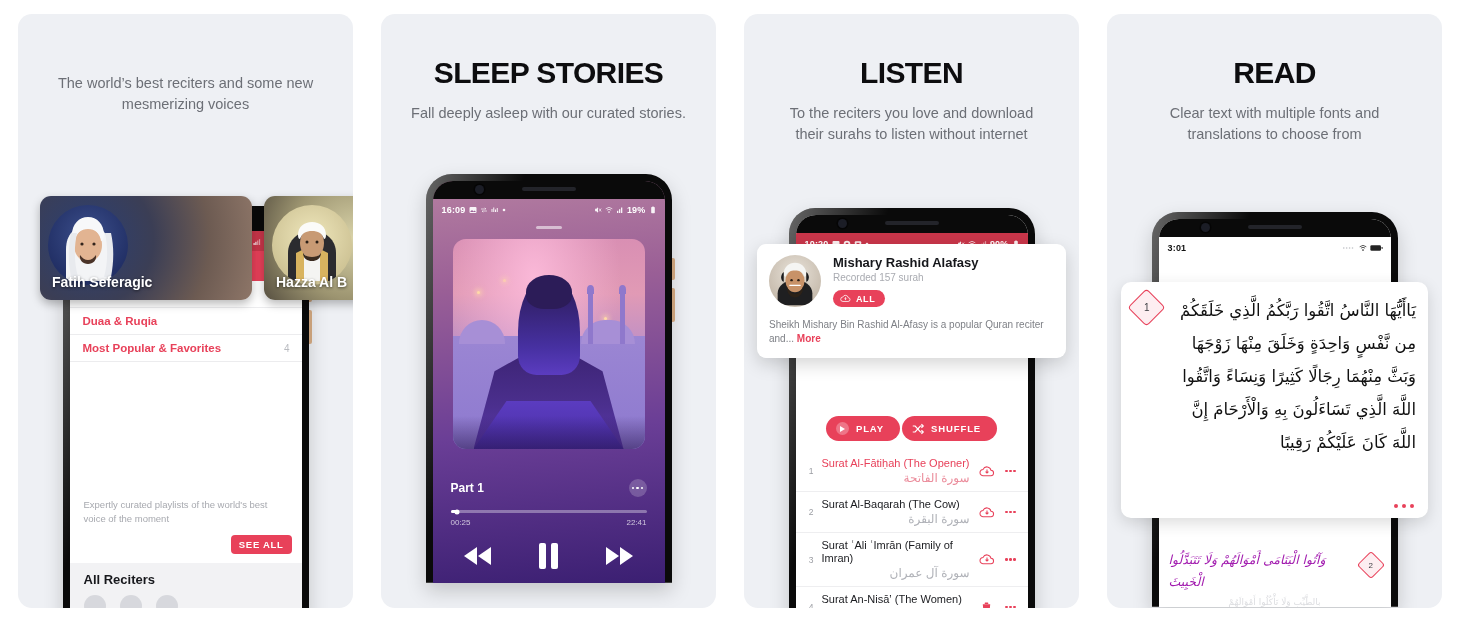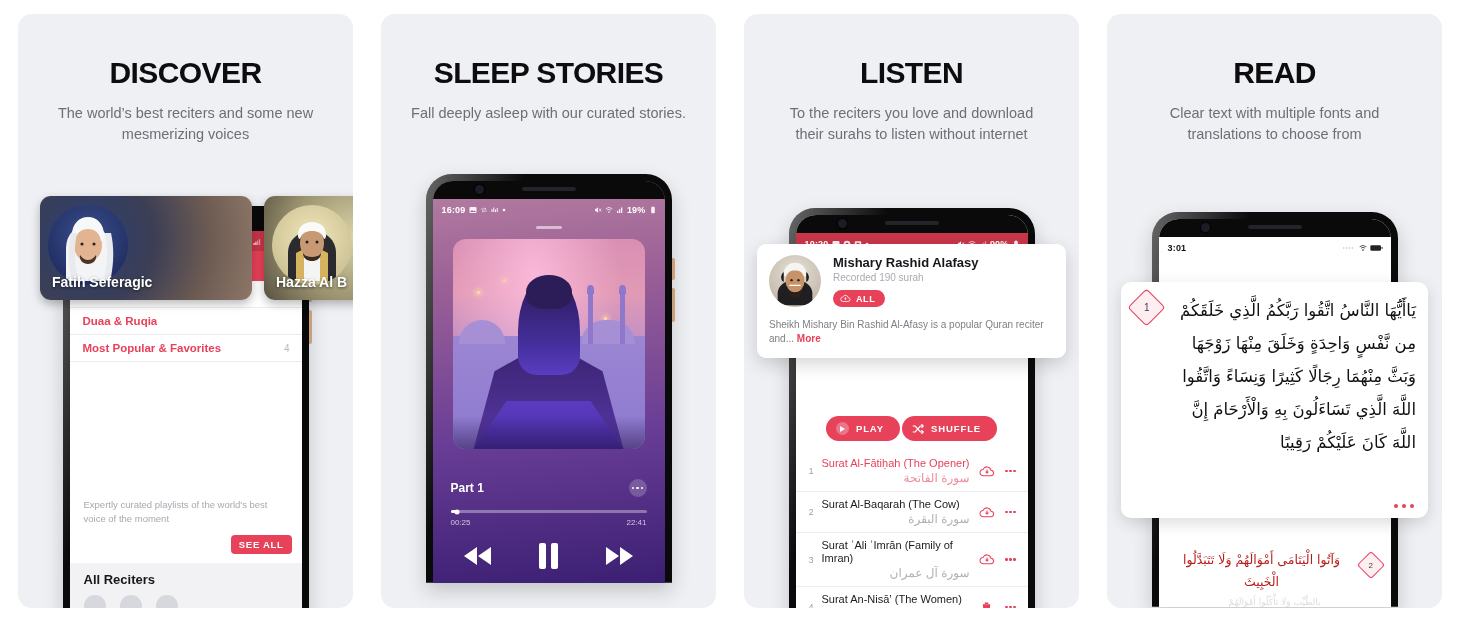--- a/index.html
+++ b/index.html
@@ -265,31 +265,30 @@
   }
   .card-dots { position:absolute; right:14px; bottom:10px; display:flex; gap:3.5px; }
   .card-dots i { width:4.5px;height:4.5px;border-radius:50%;background:#e8415a;display:block; }
   .aya2-wrap { padding: 60px 10px 0 10px; }
   .aya2-row { display:flex; align-items:flex-start; gap:6px; direction:rtl; }
   .aya2-badge {
     width:20px;height:20px;border:1.2px solid #e8415a;background:#fdeef1;transform:rotate(45deg);
     border-radius:3px;display:flex;align-items:center;justify-content:center;flex:0 0 20px;margin-top:6px;
   }
   .aya2-badge span{ transform:rotate(-45deg); font-size:8px;color:#3c3d42; }
-  .aya2-text { direction:rtl;text-align:center;font-family:"DejaVu Sans",sans-serif;font-size:12.5px;line-height:22px;color:#b91c1c;flex:1 1 auto;}
+  .aya2-text { direction:rtl;text-align:left;font-family:"DejaVu Sans",sans-serif;font-size:12.5px;line-height:22px;color:#a21caf;flex:1 1 auto;font-style:italic;}
   .aya2-ghost { direction:rtl;text-align:center;font-family:"DejaVu Sans",sans-serif;font-size:9px;color:#dcdde0;margin-top:4px;}
 </style>
 </head>
 <body>
 
 <div class="gallery">
 
   <div class="panel p1">
     <div class="panel-head">
-      <div class="panel-title">DISCOVER</div>
       <div class="panel-sub">The world’s best reciters and some new mesmerizing voices</div>
     </div>
 
     <div class="phone">
       <div class="bezel-gloss"></div>
       <div class="side-btn" style="top:74px;height:22px;"></div>
       <div class="side-btn" style="top:104px;height:34px;"></div>
       <div class="screen">
         <div class="notch-area">
           <div class="cam"></div>
@@ -695,21 +694,21 @@
             <path d="M17 20c-1 0-3 3-3 6s2 5 3 5z" fill="#1b1b1d"></path>
             <path d="M43 20c1 0 3 3 3 6s-2 5-3 5z" fill="#1b1b1d"></path>
             <path d="M21 37c2 5 5 8 9 8s7-3 9-8c1 7-4 12-9 12s-10-5-9-12z" fill="#2d2218"></path>
             <circle cx="26" cy="29" r="1.4" fill="#281d15"></circle>
               <circle cx="34" cy="29" r="1.4" fill="#281d15"></circle>
             <path d="M24 35h12" stroke="#fff" stroke-width="1.4" stroke-linecap="round"></path>
           </svg>
         </div>
         <div style="flex:1 1 auto; min-width:0;">
           <div class="ro-name">Mishary Rashid Alafasy</div>
-          <div class="ro-meta">Recorded 190 surah</div>
+          <div class="ro-meta">Recorded 157 surah</div>
           <div class="all-pill">
             <svg style="width:11px;height:11px" viewBox="0 0 20 16">
                 <path d="M5.4 13.4a4 4 0 01-.3-8 5.2 5.2 0 019.9 1.1 3.4 3.4 0 01-.5 6.9z" fill="none" stroke="#fff" stroke-width="1.4"></path>
                 <path d="M10 5.6v4.2M8.2 8.2L10 10l1.8-1.8" stroke="#fff" stroke-width="1.4" fill="none"></path>
               </svg>
             <span>ALL</span>
           </div>
         </div>
       </div>
       <div class="ro-desc">

